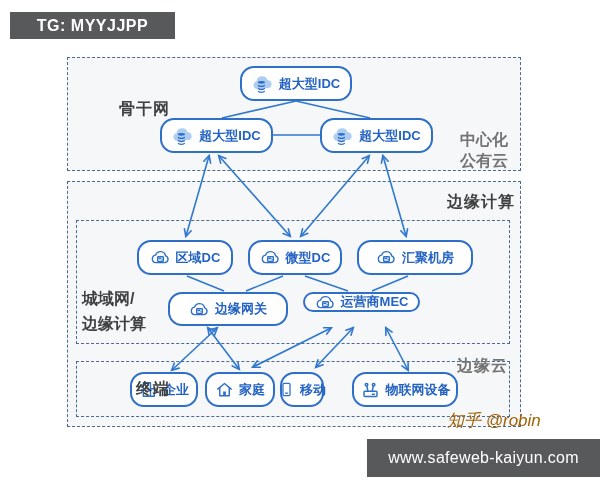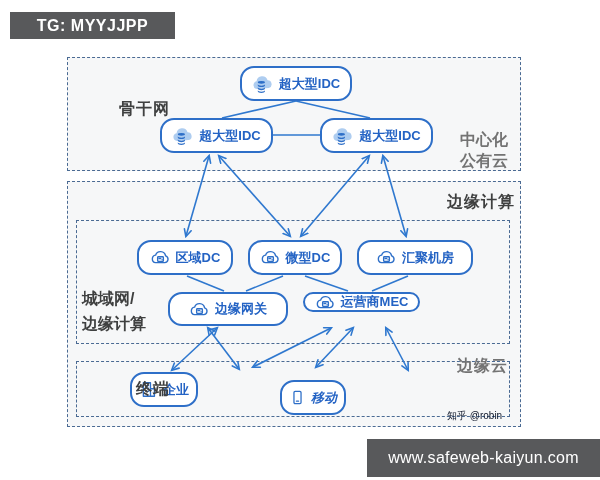--- a/index.html
+++ b/index.html
@@ -12,21 +12,21 @@
   .dbox{position:absolute;border:1.6px dashed #4a6a93;background:#f6f7f8;z-index:1;box-sizing:border-box;}
   .dbox.inner{background:transparent;border-width:1.4px;z-index:2;}
   #edge-layer{position:absolute;left:0;top:0;z-index:3;pointer-events:none;}
   .node{position:absolute;background:#ffffff;border:2px solid #2e6fc8;border-radius:14px;
         display:flex;align-items:center;justify-content:center;gap:5px;color:#2463c4;
         font-size:13px;font-weight:bold;z-index:4;box-sizing:border-box;white-space:nowrap;}
   .nicon{display:flex;align-items:center;}
   .lbl{position:absolute;font-weight:bold;color:#3f4040;font-size:16px;line-height:22px;z-index:5;}
   .lbl.blue{color:#737373;margin-top:44px;}
   .lbl.center{text-align:center;}
-  .watermark{position:absolute;left:447px;top:409px;color:#0f172a;font-size:10px;z-index:5;}
+  .watermark{position:absolute;left:447px;top:409px;color:#a16207;font-size:17px;z-index:5;font-style:italic;}
 </style>
 </head>
 <body>
 
 <div class="canvas">
 
   <div class="banner tl">TG: MYYJJPP</div>
 
   <div class="dbox" style="left:67px;top:57px;width:454px;height:114px;"></div>
   <div class="dbox" style="left:67px;top:181px;width:454px;height:246px;"></div>
@@ -168,22 +168,45 @@
             <rect x="11" y="6" width="1.8" height="1.8"></rect>
         <rect x="7.8" y="9.6" width="1.8" height="1.8"></rect>
             <rect x="11" y="9.6" width="1.8" height="1.8"></rect>
         <rect x="7.8" y="13.2" width="1.8" height="1.8"></rect>
             <rect x="11" y="13.2" width="1.8" height="1.8"></rect>
       </g>
     </svg>
       </span>
       <span>企业</span>
     </div>
-    <div class="node" style="left: 280px; top: 380px; width: 66px; height: 35px; font-style: italic;">
+    <div class="node" style="left: 205px; top: 372px; width: 70px; height: 35px;">
+      <span class="nicon">
+        <svg width="19" height="19" viewBox="0 0 24 24" fill="none" stroke="#2e6fc8" stroke-width="1.8" stroke-linejoin="round" stroke-linecap="round">
+      <path d="M3.5 11.5 12 4.5l8.5 7"></path>
+      <path d="M6 10v10h12V10"></path>
+      <rect x="10.3" y="14.5" width="3.4" height="5.5" fill="#2e6fc8" stroke="none"></rect>
+    </svg>
+      </span>
+      <span>家庭</span>
+    </div>
+    <div class="node" style="left: 280px; top: 372px; width: 44px; height: 35px;">
       <span class="nicon">
         <svg width="17" height="19" viewBox="0 0 24 24" fill="none" stroke="#2e6fc8" stroke-width="1.8" stroke-linejoin="round" stroke-linecap="round">
       <rect x="7" y="3.5" width="10" height="17" rx="1.6"></rect>
       <path d="M10.5 17.2h3"></path>
     </svg>
       </span>
       <span>移动</span>
     </div>
+    <div class="node" style="left: 352px; top: 372px; width: 106px; height: 35px;">
+      <span class="nicon">
+        <svg width="21" height="19" viewBox="0 0 24 22" fill="none" stroke="#2e6fc8" stroke-width="1.7" stroke-linejoin="round" stroke-linecap="round">
+      <rect x="4.5" y="13" width="15" height="6" rx="1"></rect>
+      <path d="M9 13 7.8 7.2"></path>
+          <circle cx="7.4" cy="5.6" r="1.5"></circle>
+      <path d="M14 13l1.2-5.8"></path>
+          <circle cx="15.6" cy="5.6" r="1.5"></circle>
+      <path d="M14.2 16.5h2.3"></path>
+    </svg>
+      </span>
+      <span>物联网设备</span>
+    </div>
   </div>
 
 </body></html>

